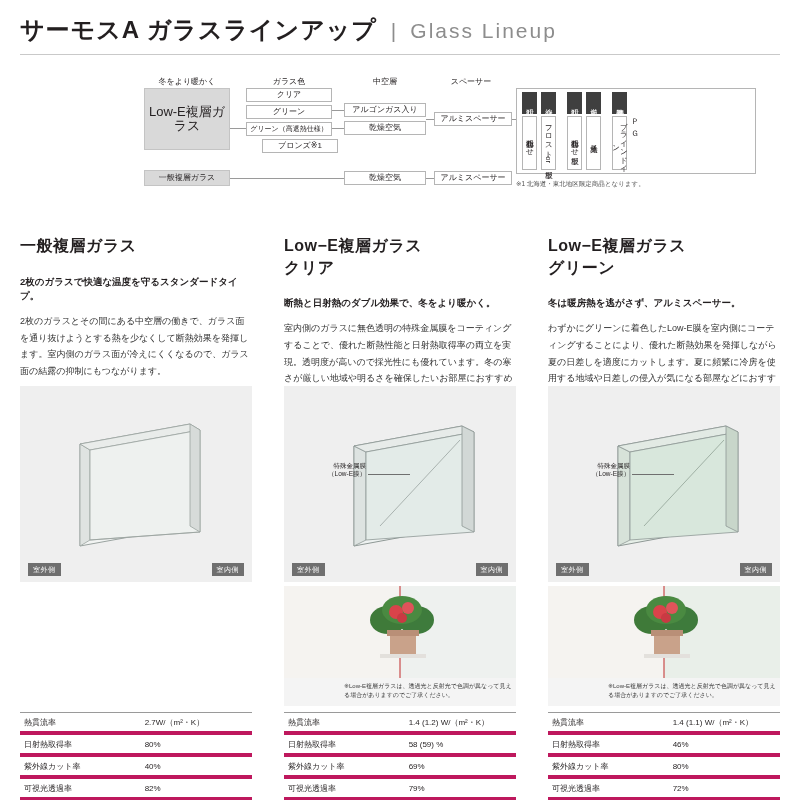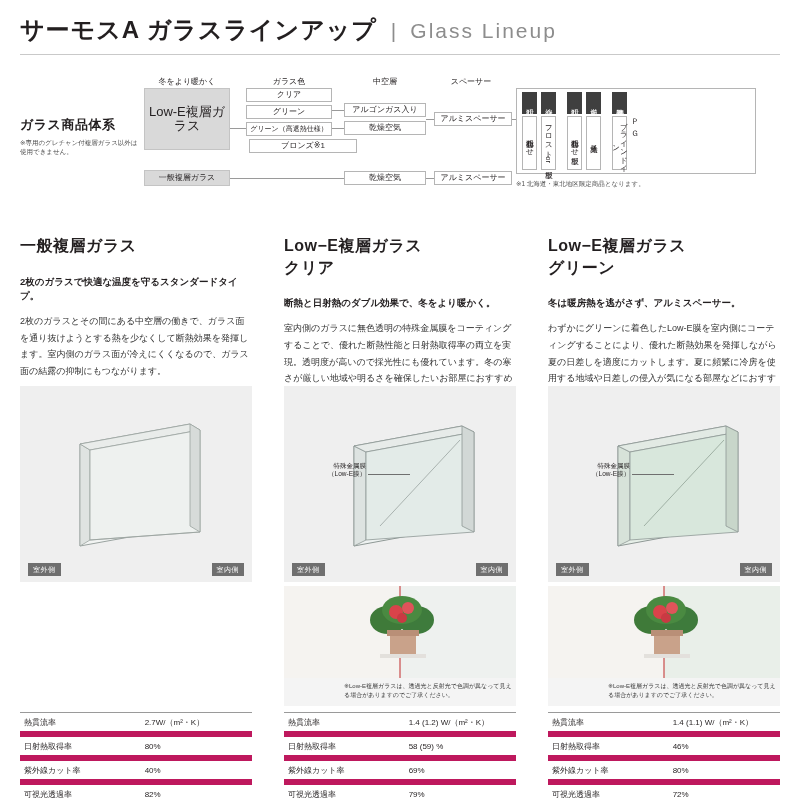--- a/index.html
+++ b/index.html
@@ -81,21 +81,21 @@
   .callout-line{position:absolute;background:#6f6f6f;height:1px;}
 
   .panel-note{position:absolute;font-size:6px;line-height:1.45;color:#3b3b3b;}
 
   
   .spec{position:absolute;width:232px;font-size:8px;}
   .s1{left:20px;top:712px;}
   .s2{left:284px;top:712px;}
   .s3{left:548px;top:712px;}
   .spec table{border-collapse:collapse;width:100%;}
-  .spec tr{border-bottom:6px solid #be185d;}
+  .spec tr{border-bottom:4px solid #be185d;}
   .spec tr:first-child{border-top:1px solid #9a9a9a;}
   .spec td{padding:3.5px 4px;font-size:8px;}
   .spec td.k{width:52%;}
   .spec td.v{text-align:left;}
   .spec .fnote{margin-top:5px;font-size:6px;line-height:1.5;color:#3b3b3b;}
 
   
   .glass-svg{position:absolute;left:0;top:0;}
 </style>
 </head>
@@ -103,45 +103,41 @@
 
 <div class="page-header">
   <span class="jp">サーモスA  ガラスラインアップ</span>
   <span class="sep">|</span>
   <span class="en">Glass Lineup</span>
 </div>
 <div class="header-rule"></div>
 
 <div class="diagram-wrap">
 
-  <div class="diagram-title">
-    <div class="t">ガラス商品体系</div>
-    <div class="note">※専用のグレチャン付複層ガラス以外は使用できません。</div>
-  </div>
 
   <div class="col-head" style="left:124px;top:6px;width:86px;">冬をより暖かく</div>
   <div class="col-head" style="left:226px;top:6px;width:86px;">ガラス色</div>
   <div class="col-head" style="left:324px;top:6px;width:82px;">中空層</div>
   <div class="col-head" style="left:412px;top:6px;width:78px;">スペーサー</div>
 
   <div class="conn" style="left:210px;top:58px;width:16px;height:1px;"></div>
   <div class="conn" style="left:312px;top:40px;width:12px;height:1px;"></div>
   <div class="conn" style="left:312px;top:58px;width:12px;height:1px;"></div>
   <div class="conn" style="left:406px;top:49px;width:8px;height:1px;"></div>
   <div class="conn" style="left:490px;top:49px;width:6px;height:1px;"></div>
   <div class="conn" style="left:406px;top:108px;width:8px;height:1px;"></div>
   <div class="conn" style="left:210px;top:108px;width:114px;height:1px;"></div>
 
   <div class="box lowe" style="left:124px;top:18px;width:86px;height:62px;">Low-E複層ガラス</div>
   <div class="box grey" style="left:124px;top:100px;width:86px;height:16px;">一般複層ガラス</div>
 
   <div class="box" style="left:226px;top:18px;width:86px;height:14px;">クリア</div>
   <div class="box" style="left:226px;top:35px;width:86px;height:14px;">グリーン</div>
   <div class="box" style="left:226px;top:52px;width:86px;height:14px;font-size:7px;">グリーン（高遮熱仕様）</div>
-  <div class="box" style="left:229px;top:69px;width:108px;height:14px;">ブロンズ※1</div>
+  <div class="box" style="left:242px;top:69px;width:76px;height:14px;">ブロンズ※1</div>
 
   <div class="box" style="left:324px;top:33px;width:82px;height:14px;">アルゴンガス入り</div>
   <div class="box" style="left:324px;top:51px;width:82px;height:14px;">乾燥空気</div>
   <div class="box" style="left:324px;top:101px;width:82px;height:14px;">乾燥空気</div>
 
   <div class="box" style="left:414px;top:42px;width:78px;height:14px;">アルミスペーサー</div>
   <div class="box" style="left:414px;top:101px;width:78px;height:14px;">アルミスペーサー</div>
 
   <div style="position:absolute;left:496px;top:18px;width:240px;height:86px;box-sizing:border-box;border:1px solid #b5b5b5;"></div>
 

